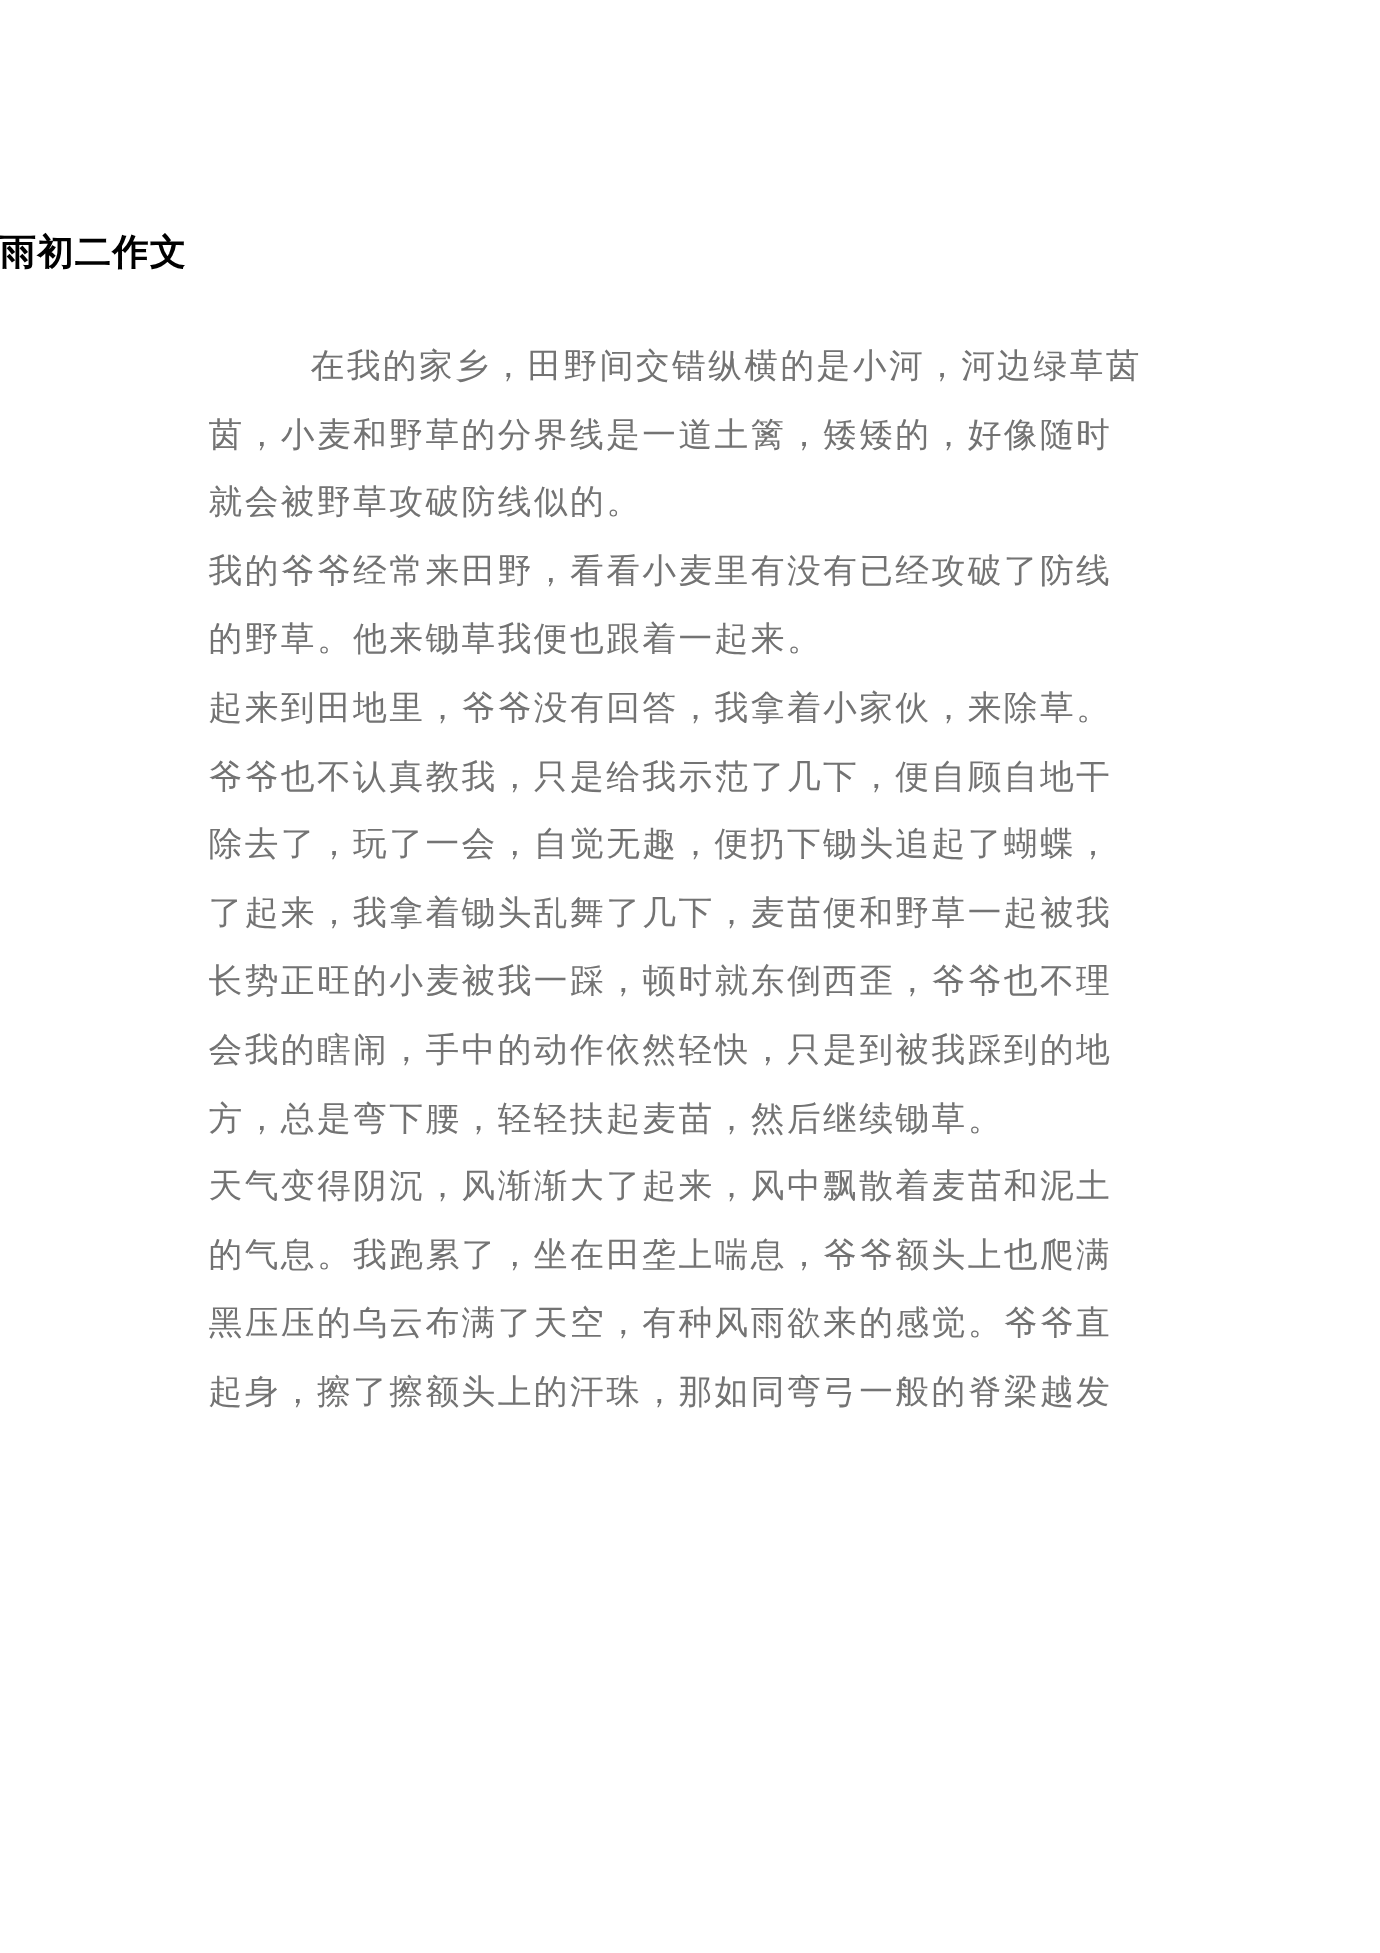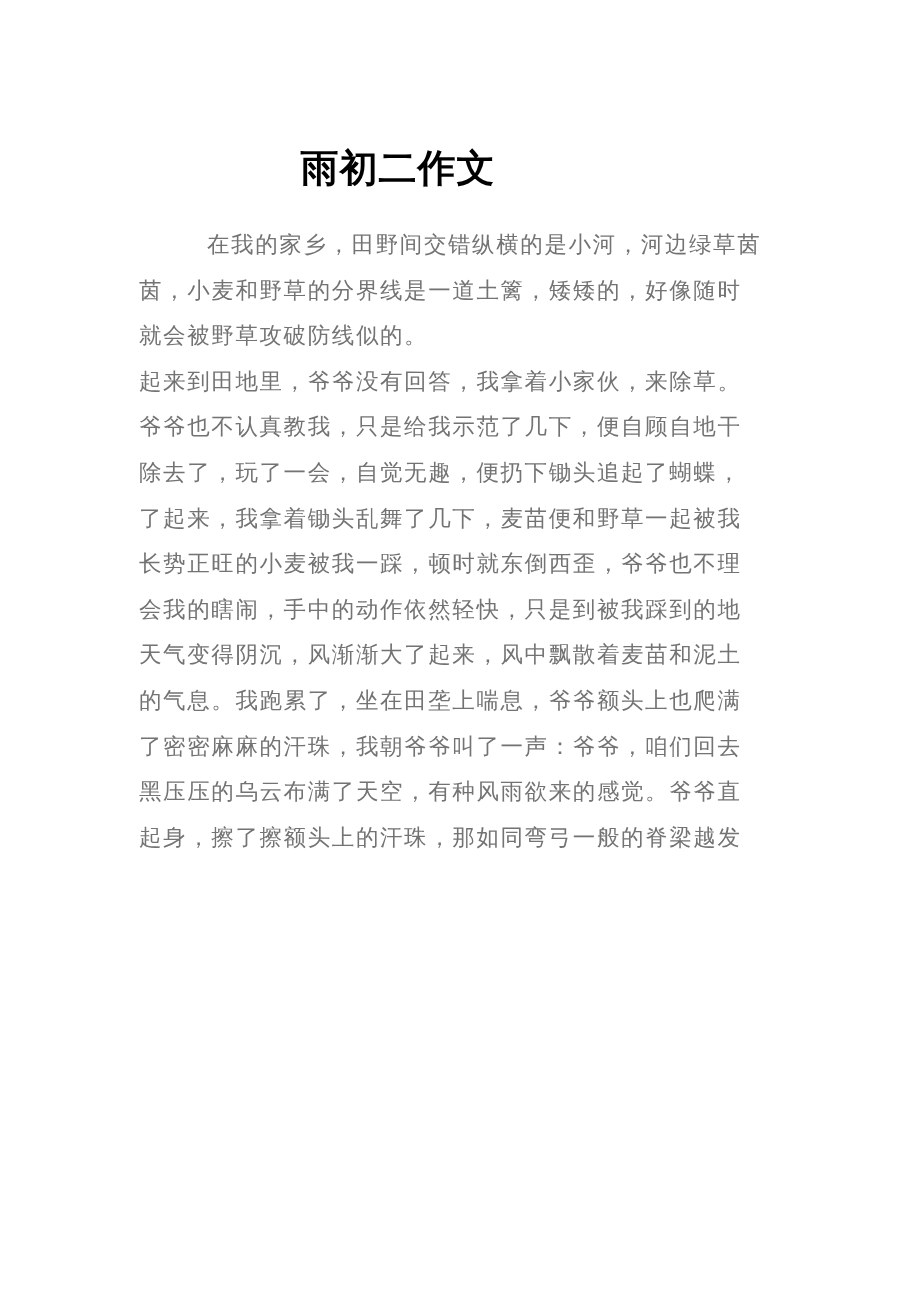--- a/index.html
+++ b/index.html
@@ -21,22 +21,21 @@
       top: 0;
       width: 920px;
       height: 1302px;
       background: #ffffff;
     }
     .title {
       position: absolute;
       top: 146px;
       left: 0;
       width: 796px;
-      text-align: center;
-      font-size: 38px;
+      font-size: 24px;
       font-weight: bold;
       line-height: 44px;
       letter-spacing: 1px;
       margin: 0;
     }
     .body {
       position: absolute;
       top: 222px;
       left: 139px;
       width: 640px;
@@ -60,30 +59,34 @@
 <div class="page">
   <h1 class="title">雨初二作文</h1>
 
   <div class="body">
     <div>
       <span class="line indent">在我的家乡，田野间交错纵横的是小河，河边绿草茵</span>
       <span class="line">茵，小麦和野草的分界线是一道土篱，矮矮的，好像随时</span>
       <span class="line">就会被野草攻破防线似的。</span>
     </div>
     <div>
+      <span class="line">我的爷爷经常来田野，看看小麦里有没有已经攻破了防线</span>
+      <span class="line">的野草。他来锄草我便也跟着一起来。</span>
+    </div>
+    <div>
       <span class="line">起来到田地里，爷爷没有回答，我拿着小家伙，来除草。</span>
       <span class="line">爷爷也不认真教我，只是给我示范了几下，便自顾自地干</span>
       <span class="line">除去了，玩了一会，自觉无趣，便扔下锄头追起了蝴蝶，</span>
       <span class="line">了起来，我拿着锄头乱舞了几下，麦苗便和野草一起被我</span>
       <span class="line">长势正旺的小麦被我一踩，顿时就东倒西歪，爷爷也不理</span>
       <span class="line">会我的瞎闹，手中的动作依然轻快，只是到被我踩到的地</span>
+      <span class="line">方，总是弯下腰，轻轻扶起麦苗，然后继续锄草。</span>
     </div>
     <div>
       <span class="line">天气变得阴沉，风渐渐大了起来，风中飘散着麦苗和泥土</span>
       <span class="line">的气息。我跑累了，坐在田垄上喘息，爷爷额头上也爬满</span>
-      <span class="line">了密密麻麻的汗珠，我朝爷爷叫了一声：爷爷，咱们回去</span>
     </div>
     <div>
       <span class="line">黑压压的乌云布满了天空，有种风雨欲来的感觉。爷爷直</span>
       <span class="line">起身，擦了擦额头上的汗珠，那如同弯弓一般的脊梁越发</span>
     </div>
   </div>
 </div>
 
 </body></html>

